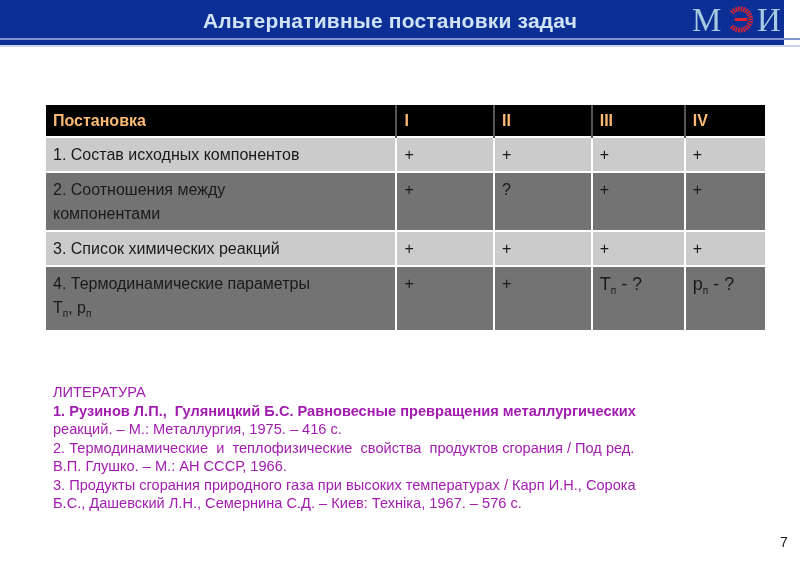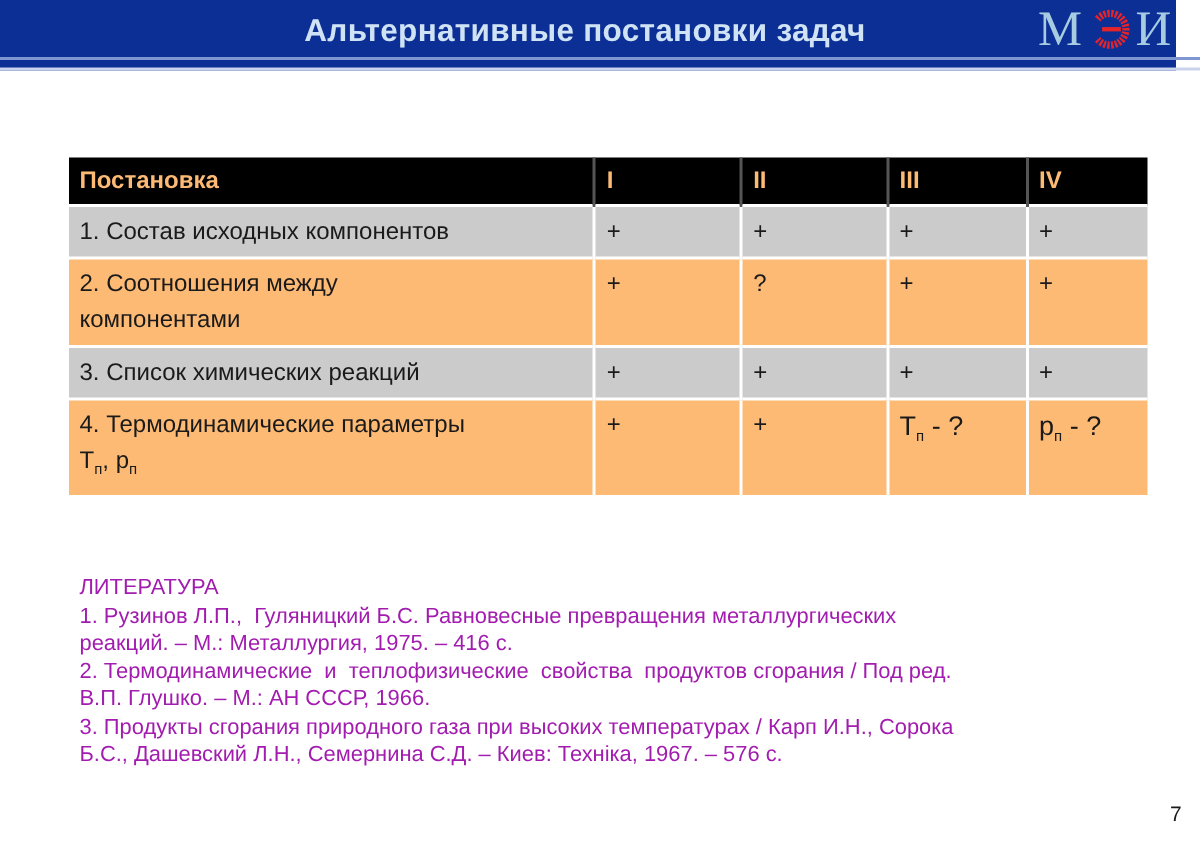--- a/index.html
+++ b/index.html
@@ -15,21 +15,21 @@
   .logo .m { position:absolute; left:2px; top:0; }
   .logo .e { position:absolute; left:37px; top:3px; width:27px; height:27px; }
   .logo .i { position:absolute; left:67px; top:0; }
   table.grid { position:absolute; left:46px; top:105px; width:719px; border-collapse:collapse; font-size:16px; }
   table.grid th { background:#000000; color:#fdba74; font-weight:bold; text-align:left;
                   padding:0 7px; height:31px; border-left:2px solid #555; font-size:16px; }
   table.grid th:first-child { border-left:none; }
   table.grid td { vertical-align:top; padding:5px 7px 4px 7px; border-left:2px solid #ffffff; border-top:2px solid #ffffff; line-height:24px; }
   table.grid td:first-child { border-left:none; }
   table.grid tr.dark td { background:#cbcbcb; }
-  table.grid tr.light td { background:#fdba74; }
+  table.grid tr.light td { background:#737373; }
   table.grid td.big { font-size:18px; }
   sub { font-size:10px; vertical-align:-4px; }
   .c0 { width:339px; } .c1 { width:83px; } .c2 { width:83px; } .c3 { width:78px; } .c4 { width:66px; }
   .lit { position:absolute; left:53px; top:383px; width:700px; font-size:14.6px; line-height:18.5px; color:#a21caf; }
   .lit div { white-space:nowrap; }
   .pagenum { position:absolute; left:780px; top:534px; font-size:14px; color:#1a1a1a; }
 </style>
 </head>
 <body>
 
@@ -92,21 +92,21 @@
       <td>+</td>
       <td>+</td>
       <td class="big"><span>T</span><sub>п</sub><span style="white-space:pre;"> - ?</span></td>
       <td class="big"><span>p</span><sub>п</sub><span style="white-space:pre;"> - ?</span></td>
     </tr>
   </tbody>
 </table>
 
 <div class="lit">
   <div>ЛИТЕРАТУРА</div>
-  <div style="white-space:pre;">1. Рузинов Л.П.,  Гуляницкий Б.С. Равновесные превращения металлургических</div>
+  <div style="white-space:pre;font-weight:bold;">1. Рузинов Л.П.,  Гуляницкий Б.С. Равновесные превращения металлургических</div>
   <div>реакций. – М.: Металлургия, 1975. – 416 с.</div>
   <div style="white-space:pre;">2. Термодинамические  и  теплофизические  свойства  продуктов сгорания / Под ред.</div>
   <div>В.П. Глушко. – М.: АН СССР, 1966.</div>
   <div>3. Продукты сгорания природного газа при высоких температурах / Карп И.Н., Сорока</div>
   <div>Б.С., Дашевский Л.Н., Семернина С.Д. – Киев: Техніка, 1967. – 576 с.</div>
 </div>
 
 <div class="pagenum">7</div>
 
 </body></html>

